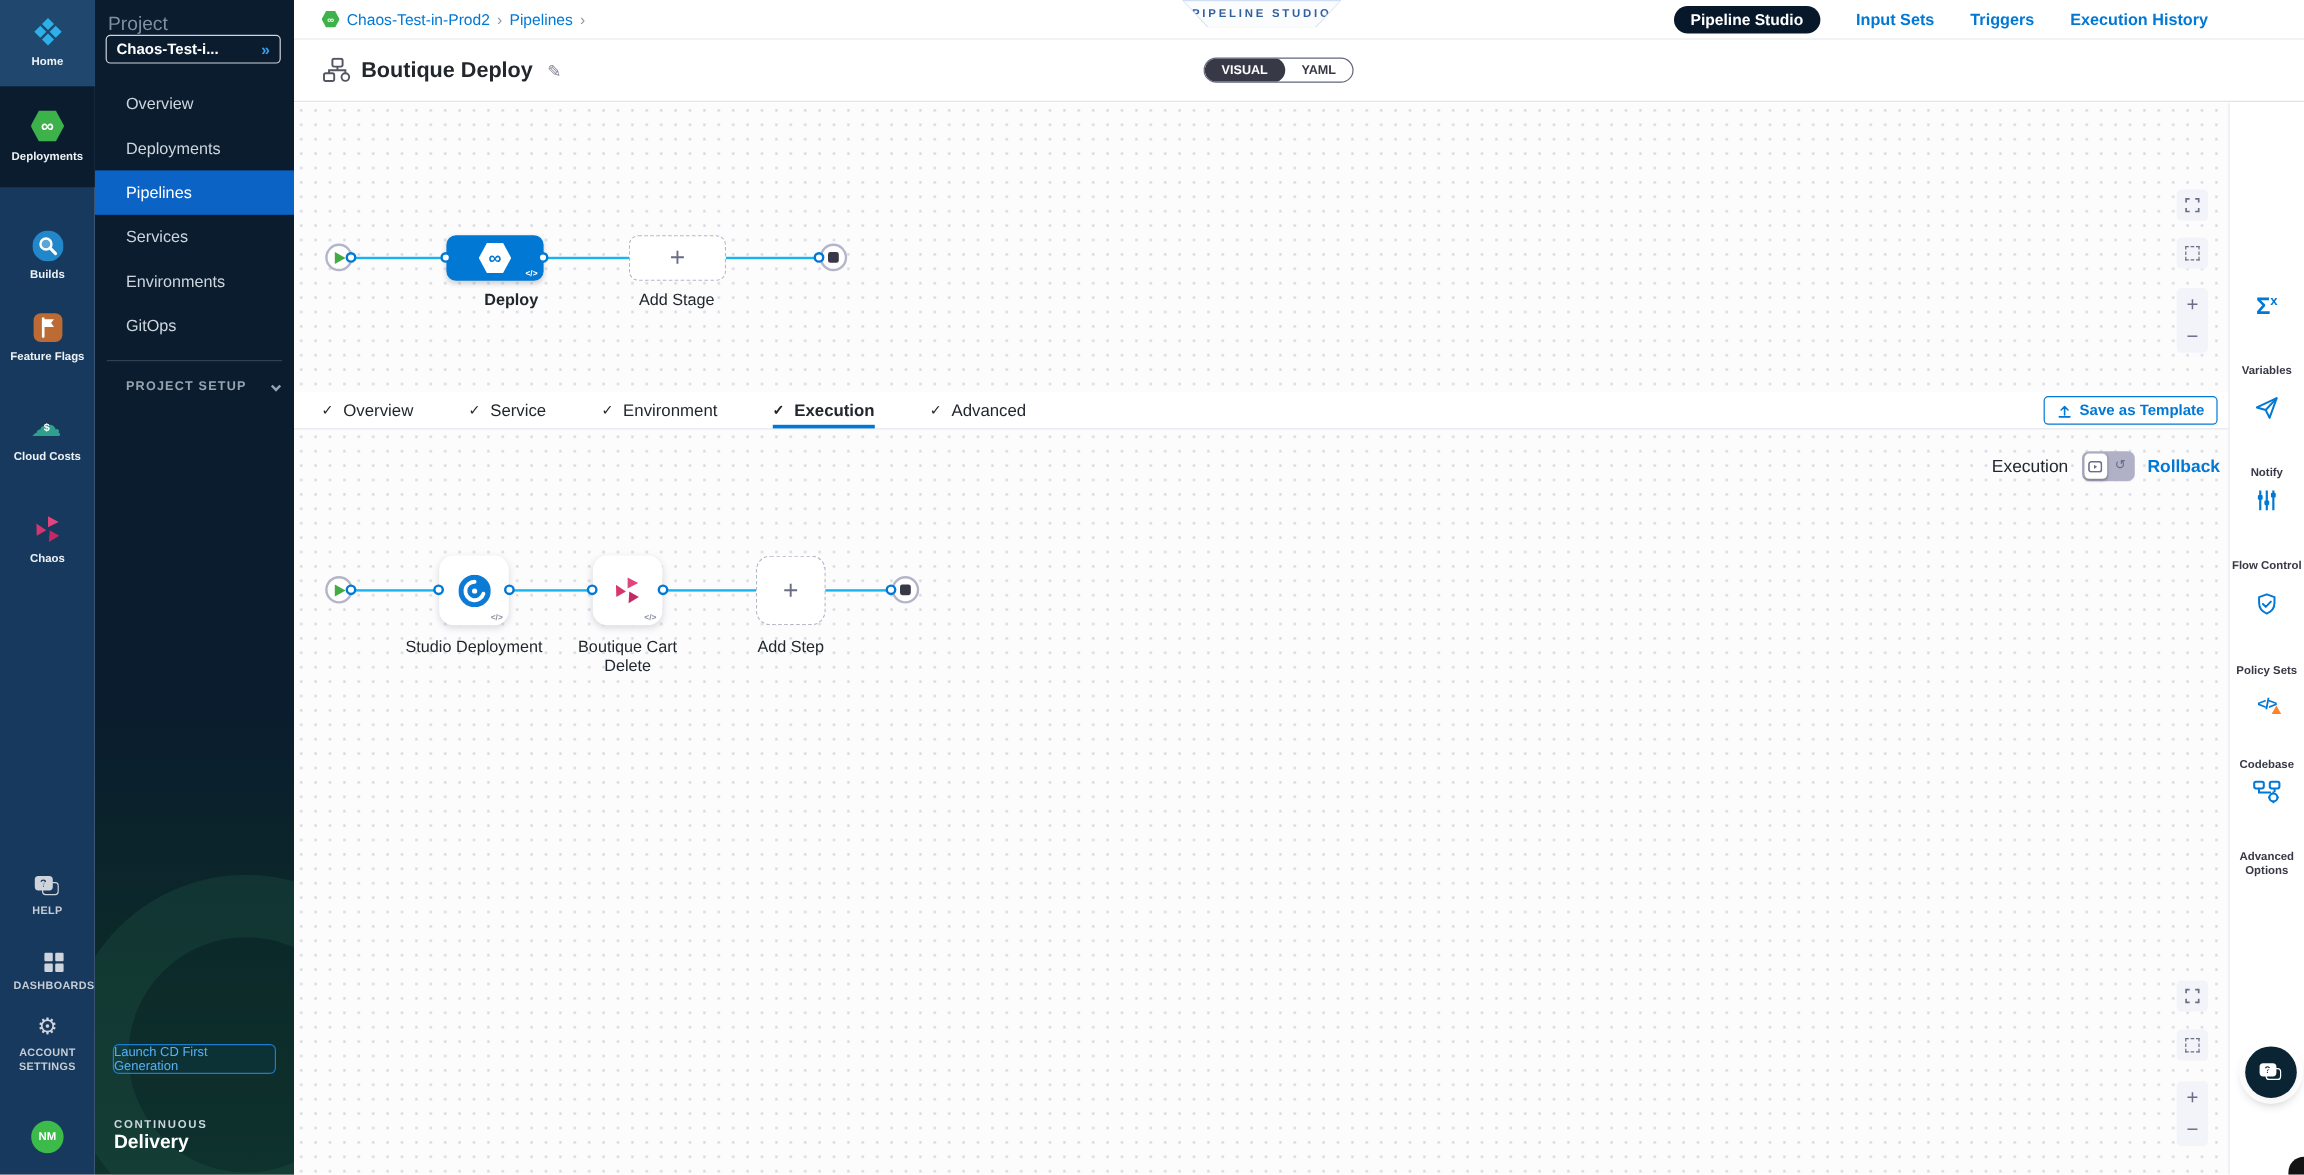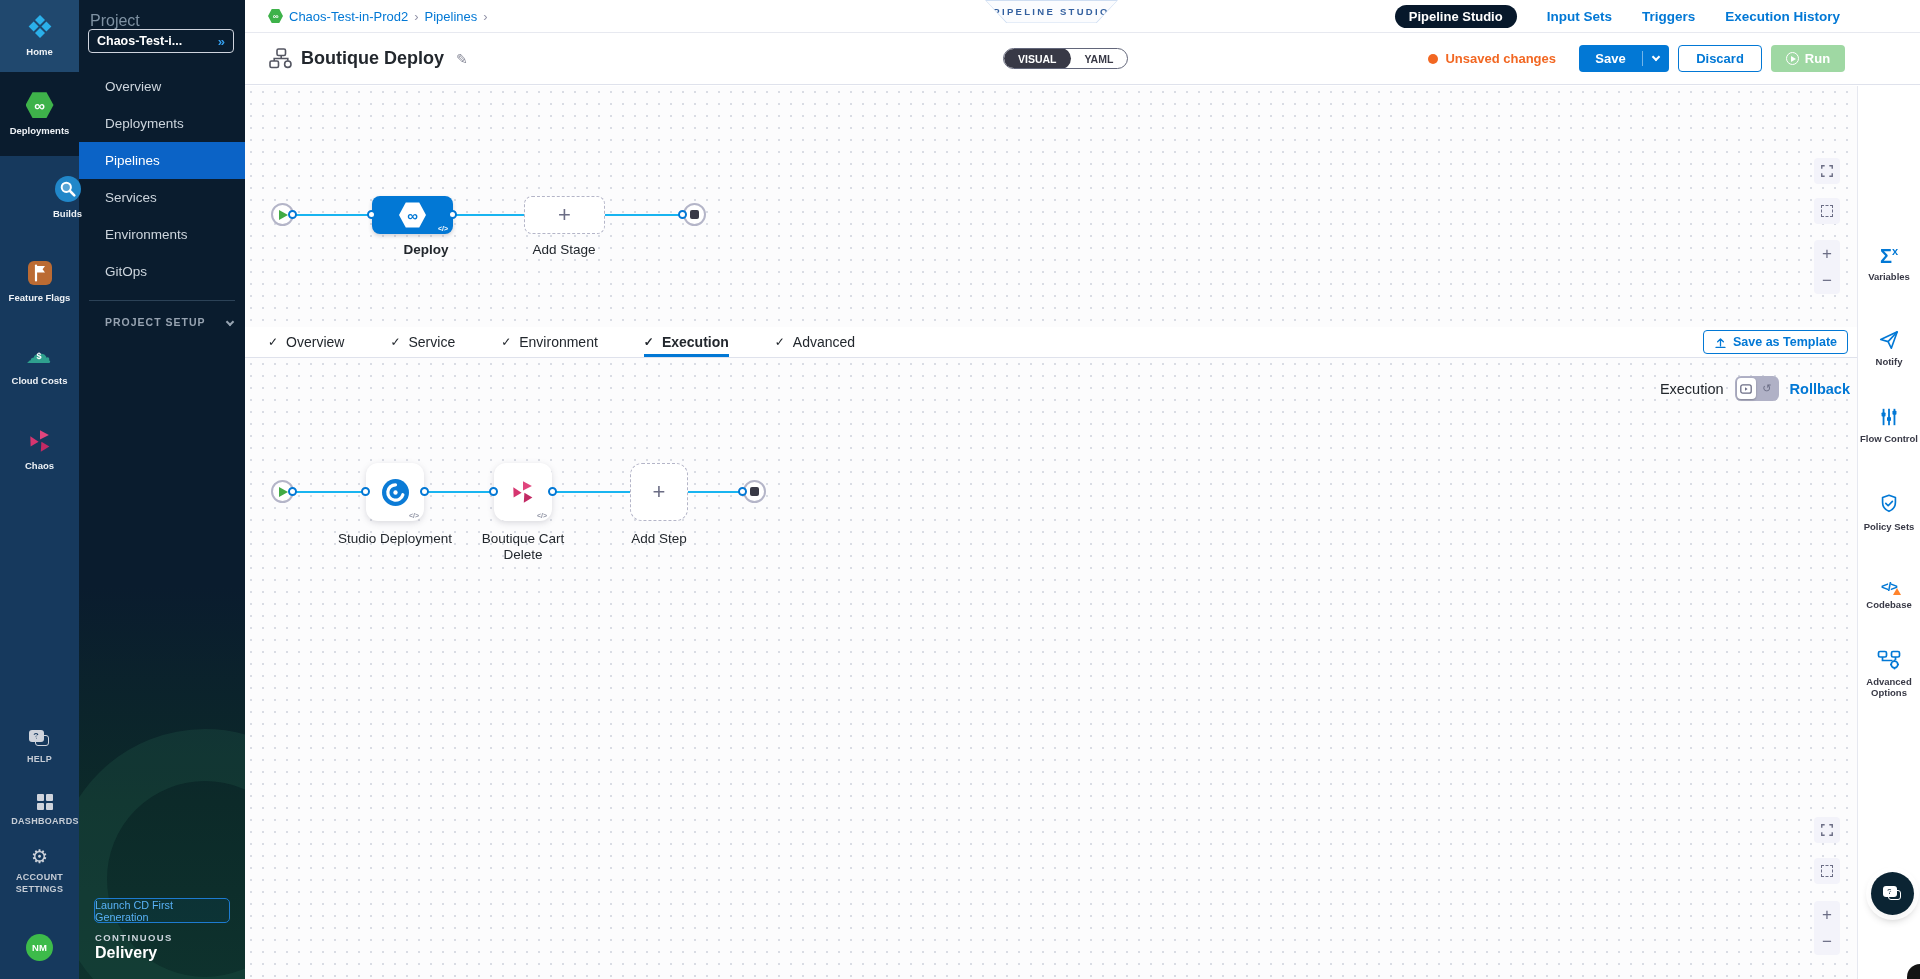--- a/index.html
+++ b/index.html
@@ -8,21 +8,21 @@
   #root { position:relative; width:1920px; height:979px; }
 
   
   .left-rail { position:absolute; left:0; top:0; width:79px; height:979px;
                background:#16395d; z-index:30; }
   .rail-item { position:absolute; left:0; width:79px; display:flex; flex-direction:column;
                align-items:center; justify-content:center; gap:6px; cursor:pointer; }
   .rail-item .lbl { font-size:9.5px; font-weight:bold; color:#eef2f6; text-align:center; line-height:1.25; }
   .ri-home { top:0; height:72px; background:#20486e; }
   .ri-deployments { top:72px; height:84px; background:#0a1c2e; }
-  .ri-builds { top:156px; height:84px;margin-left:28px; }
+  .ri-builds { top:172px; height:84px; }
   .ri-ff { top:240px; height:84px; }
   .ri-cc { top:324px; height:84px; }
   .ri-chaos { top:408px; height:84px; }
   .ri-help { top:722px; height:52px; }
   .ri-dash { top:786px; height:50px;padding-left:11px; }
   .ri-acct { top:842px; height:58px; }
   .rail-item .lbl.dim { color:#c6cdd6; font-weight:bold; font-size:9px; letter-spacing:.3px; }
   .hex { clip-path:polygon(25% 4%,75% 4%,100% 50%,75% 96%,25% 96%,0% 50%);
          display:flex; align-items:center; justify-content:center; }
   .hex-green { width:28px; height:28px; background:#3eb24a; color:#fff; font-weight:bold; font-size:15px; }
@@ -61,21 +61,21 @@
   .proj-nav .pn-item.sel { background:#0b63c6; color:#fff; }
   .proj-divider { position:absolute; left:10px; top:300px; width:146px; height:1px; background:#2c4257; }
   .proj-setup { position:absolute; left:26px; top:316px; width:128px; display:flex; align-items:center;
                 justify-content:space-between; color:#97a3b1; font-size:10.5px; font-weight:bold;
                 letter-spacing:1px; cursor:pointer; }
   .chev { display:inline-block; width:6px; height:6px; border-right:2px solid #97a3b1;
           border-bottom:2px solid #97a3b1; transform:rotate(45deg); }
   .launch-btn { position:absolute; left:15px; top:870px; width:136px; height:25px;
                 border:1px solid #1d7bd0; border-radius:5px; background:rgba(2,120,213,.06);
                 color:#58b1f5; font-size:10.8px; display:flex; align-items:center; justify-content:center;
-                cursor:pointer;margin-top:28px; }
+                cursor:pointer; }
   .mod-eyebrow { position:absolute; left:16px; top:932px; color:#cdd5dd; font-size:9.5px;
                  font-weight:bold; letter-spacing:1.4px; }
   .mod-name { position:absolute; left:16px; top:944px; color:#fff; font-size:16px; font-weight:bold; }
 
   
   .main { position:absolute; left:245px; top:0; width:1675px; height:979px; background:#fff; }
 
   .hdr1 { position:relative; height:33px; border-bottom:1px solid #e7e9f0; display:flex;
           align-items:center; padding:0 80px 0 23px; }
   .crumbs { display:flex; align-items:center; gap:6px; }
@@ -182,21 +182,21 @@
   .seg-toggle .sg { flex:1; border-radius:4px; display:flex; align-items:center; justify-content:center; }
   .seg-toggle .sg.on { background:#fff; box-shadow:0 1px 2px rgba(0,0,0,.25); }
   .seg-toggle .sg .glyph { font-size:11px; color:#6b6d85; line-height:1; }
   .rollback { color:#0278d5; font-size:14.5px; font-weight:bold; cursor:pointer; }
 
   
   .right-rail { position:absolute; left:1857px; top:86px; width:63px; height:893px; background:#fff;
                 border-left:1px solid #e6e8f0; z-index:20; }
   .tool { position:absolute; left:0; width:62px; display:flex; flex-direction:column; align-items:center;
           gap:5px; cursor:pointer; }
-  .tool .tl { font-size:9.5px; font-weight:bold; color:#383946; text-align:center; line-height:1.2; }
+  .tool .tl { font-size:9.5px; font-weight:bold; color:#383946; text-align:center; line-height:1.2;margin-top:33px; }
   .sigma-wrap { display:flex; align-items:flex-start; color:#0278d5; font-weight:bold; }
   .sigma-wrap .s1 { font-size:20px; line-height:1; }
   .sigma-wrap .s2 { font-size:11px; line-height:1; margin-top:0; }
   .codebase-ic { position:relative; color:#0278d5; font-weight:bold; font-size:13px; letter-spacing:-1px; }
   .codebase-ic .warn { position:absolute; right:-4px; bottom:-1px; width:0; height:0;
       border-left:4px solid transparent; border-right:4px solid transparent;
       border-bottom:7px solid #ff832b; }
 
   .chat-btn { position:absolute; left:1871px; top:872px; width:43px; height:43px; border-radius:50%;
               background:#0b2433; box-shadow:0 0 0 5px rgba(255,255,255,.85), 0 4px 10px rgba(0,0,0,.3);
@@ -342,38 +342,20 @@
             <circle cx="18.8" cy="16.2" r="3.2"></circle>
             <path d="M12.2 7.5v3h-7v2.5M12.2 10.5h6.6v2.3"></path>
           </g>
         </svg>
       <span class="page-title">Boutique Deploy</span>
       <span class="pencil">✎</span>
       <div class="view-toggle">
         <span class="seg on">VISUAL</span>
         <span class="seg off">YAML</span>
       </div>
-      <div class="hdr-actions">
-        <div class="unsaved">
-          <span class="dot"></span>
-          <span class="txt">Unsaved changes</span>
-        </div>
-        <div class="btn btn-save">
-          <span class="s-lbl">Save</span>
-          <span class="s-div"></span>
-          <span class="s-ch">
-              <i></i>
-            </span>
-        </div>
-        <div class="btn btn-discard">Discard</div>
-        <div class="btn btn-run">
-          <span class="run-ic"></span>
-          <span>Run</span>
-        </div>
-      </div>
     </div>
 
     <div class="stage-canvas dotted">
       <div class="pipe-line" style="left:37px; top:128px; width:412px;"></div>
       <div class="node-circle" style="left:26px; top:117px;">
           <span class="play-tri"></span>
         </div>
       <div class="stage-card" style="left:127px; top:110px;">
         <span class="hex hex-white">∞</span>
         <span class="code-tag w">&lt;/&gt;</span>

